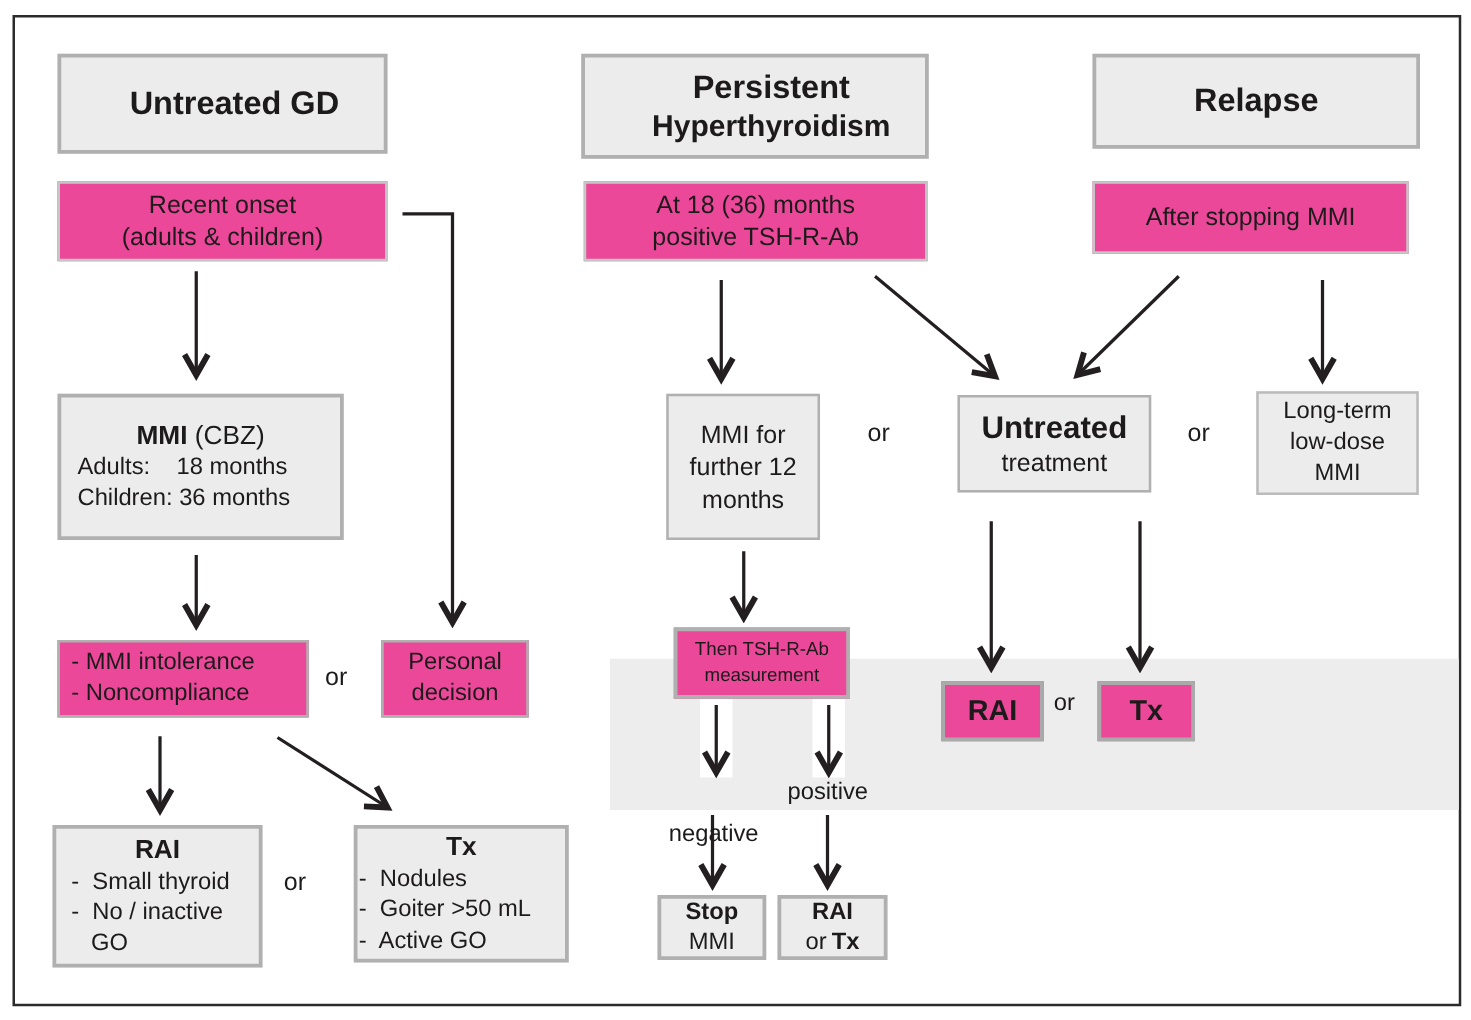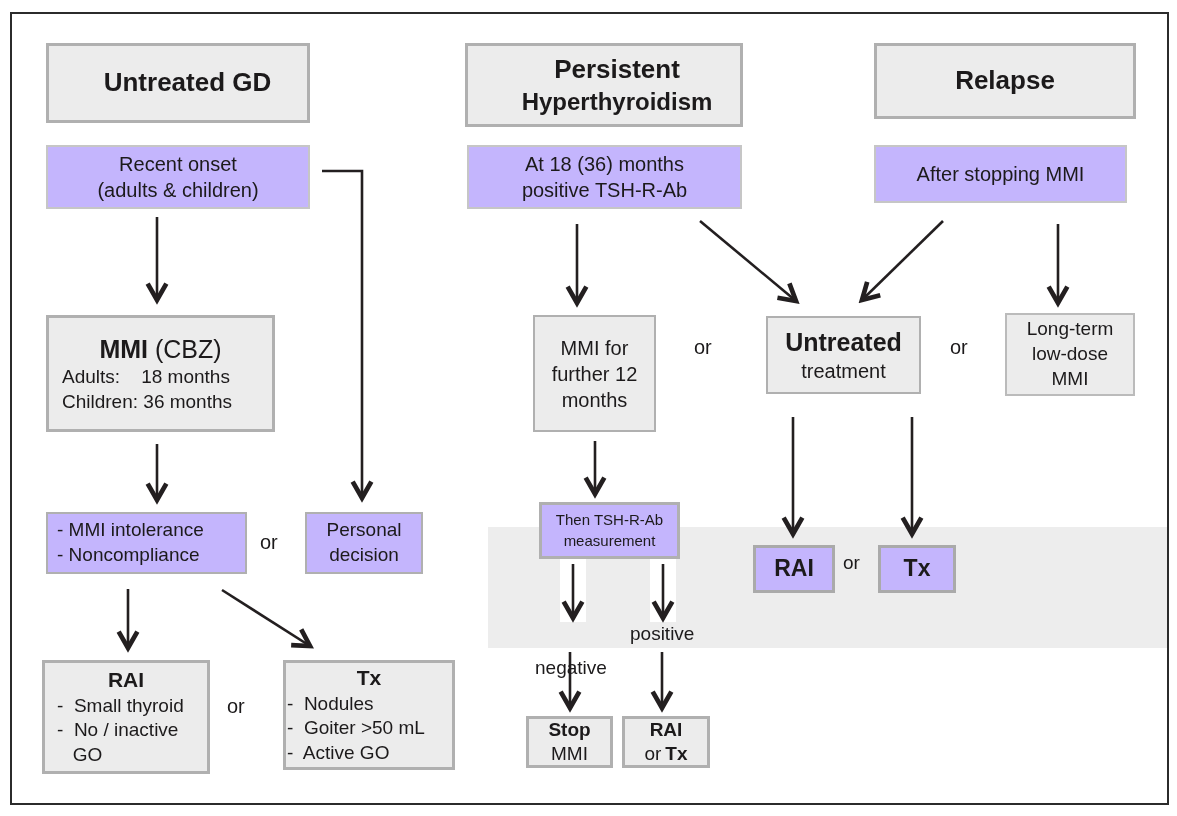--- a/index.html
+++ b/index.html
@@ -3,21 +3,21 @@
 <meta charset="utf-8">
 <style>
   html,body{margin:0;padding:0;background:#ffffff;}
   #canvas{
     position:relative;width:1177px;height:816px;background:#ffffff;
     font-family:"Liberation Sans","DejaVu Sans",sans-serif;color:#1c1a1b;overflow:hidden;
   }
   #frame{position:absolute;left:10px;top:12px;width:1155px;height:789px;border:2px solid #2b2b2b;background:#ffffff;}
   #band{position:absolute;left:488px;top:527px;width:679px;height:121px;background:#ededed;}
   .box{position:absolute;display:flex;flex-direction:column;justify-content:center;align-items:center;
-       text-align:center;box-sizing:border-box;line-height:1.3;background:#c4b5fd;}
+       text-align:center;box-sizing:border-box;line-height:1.3;background:#ec4899;}
   .grey{background:#ececec;}
   .bd3{border:3px solid #b0b0b0;}
   .bd2{border:2px solid #b0b0b0;}
   .bd1{border:2px solid #c6c6c6;}
   .b{font-weight:bold;}
   .pre{white-space:pre-wrap;}
   .leftbody{align-self:flex-start;text-align:left;}
   .hdr{font-size:26px;font-weight:bold;}
   .sub{font-size:24px;font-weight:bold;line-height:1.25;}
   .t20{font-size:20px;}
@@ -65,21 +65,21 @@
   <div class="box grey bd3 hdr" style="left:46px;top:43px;width:264px;height:80px;padding-left:19px;">
     <span>Untreated GD</span>
   </div>
 
   <div class="box bd1 t20 pre" style="left:46px;top:145px;width:264px;height:64px;">
     <span class="pre">Recent onset
 (adults &amp; children)</span>
   </div>
 
   <div class="box grey bd3" style="left:46px;top:315px;width:229px;height:117px;">
-    <div class="t20" style="font-size:25px;"><span class="b">MMI</span><span> (CBZ)</span></div>
+    <div class="t20" style="font-size:21px;"><span class="b">MMI</span><span> (CBZ)</span></div>
     <div class="pre t19 leftbody" style="padding-left:13px;">Adults:    18 months
 Children: 36 months</div>
   </div>
 
   <div class="box bd2 t19" style="left:46px;top:512px;width:201px;height:62px;border-color:#b0b0b0;">
     <span class="pre leftbody" style="padding-left:9px;">- MMI intolerance
 - Noncompliance</span>
   </div>
 
   <div class="orlbl" style="left:260px;top:531px;">or</div>

